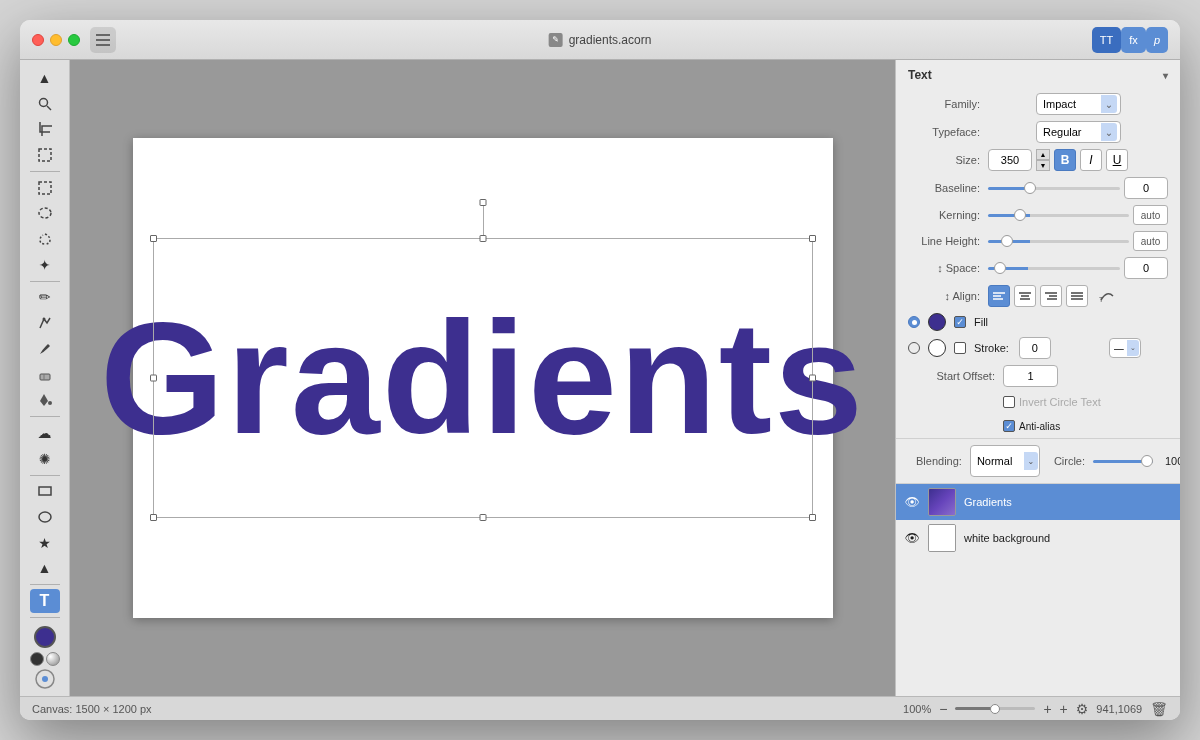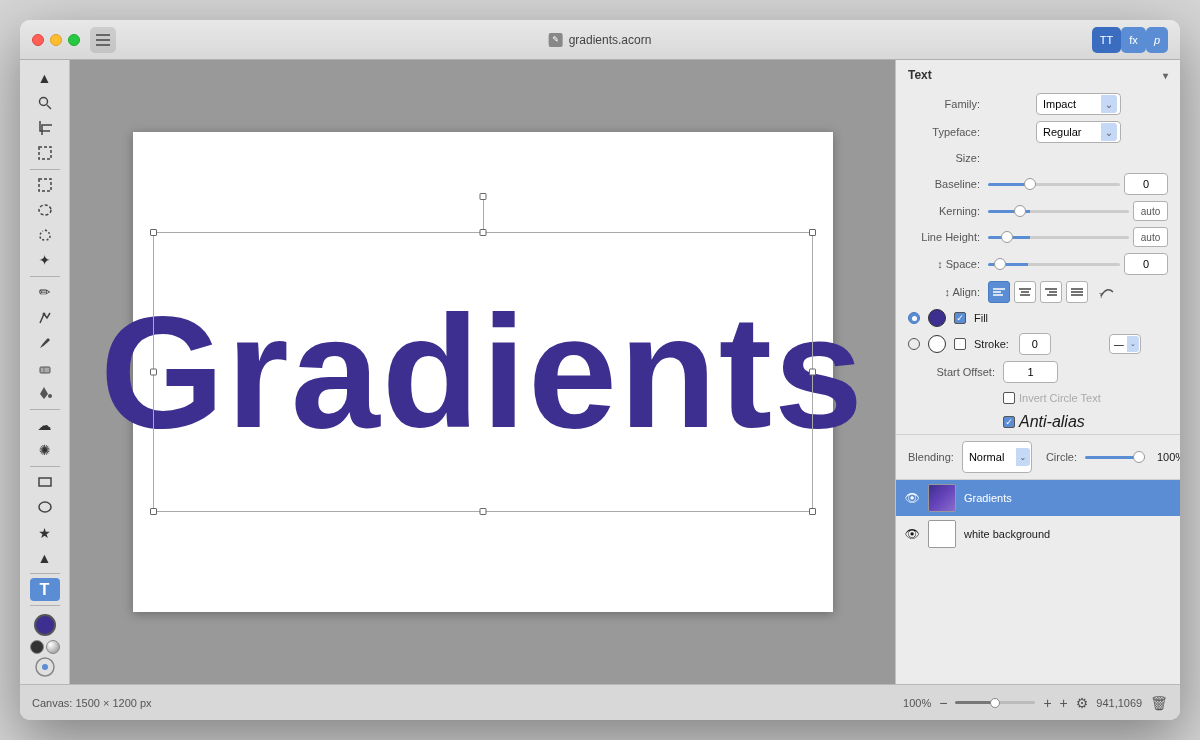--- a/index.html
+++ b/index.html
@@ -468,20 +468,21 @@
     .blending-row {
       display: flex;
       align-items: center;
       padding: 6px 12px;
       gap: 8px;
       border-bottom: 1px solid #d0d0d0;
     }
     .blending-label {
       font-size: 11px;
       color: #555;
+      margin-left: 8px;
     }
     .opacity-slider {
       -webkit-appearance: none;
       appearance: none;
       width: 60px;
       height: 3px;
       background: linear-gradient(to right, #5b8dd4 100%, #ccc 100%);
       border-radius: 2px;
       outline: none;
     }
@@ -540,21 +541,21 @@
       width: 100%;
       height: 100%;
     }
     .layer-name {
       font-size: 11px;
       flex: 1;
     }
     .layer-item.selected .layer-name { color: white; }
     
     .statusbar {
-      height: 36px;
+      height: 24px;
       background: #d8d8d8;
       border-top: 1px solid #b8b8b8;
       display: flex;
       align-items: center;
       padding: 0 12px;
       font-size: 11px;
       color: #555;
       gap: 12px;
       flex-shrink: 0;
     }
@@ -790,20 +791,30 @@
               <select class="dropdown">
                 <option>Regular</option>
               </select>
               <div class="dropdown-arrow">⌄</div>
             </div>
           </div>
         </div>
 
         <div class="panel-row">
           <span class="panel-label">Size:</span>
+          <div class="panel-control">
+            <input type="text" class="number-input" value="350" style="">
+            <div class="stepper">
+              <button>▲</button>
+              <button>▼</button>
+            </div>
+            <button class="style-btn bold">B</button>
+            <button class="style-btn italic">I</button>
+            <button class="style-btn underline">U</button>
+          </div>
         </div>
 
         <div class="panel-row">
           <span class="panel-label">Baseline:</span>
           <div class="panel-control">
             <input type="range" class="slider" min="0" max="100" value="30" style="">
             <input type="text" class="number-input" value="0" style="">
           </div>
         </div>
 
@@ -904,21 +915,21 @@
           <div class="panel-control">
             <div class="checkbox unchecked"></div>
             <span style="font-size:11px;color:#aaa;">Invert Circle Text</span>
           </div>
         </div>
 
         <div class="panel-row">
           <span class="panel-label-wide"></span>
           <div class="panel-control">
             <div class="checkbox checked"></div>
-            <span style="font-size:16px;font-style:italic;">Anti-alias</span>
+            <span style="font-size:10px;">Anti-alias</span>
           </div>
         </div>
       </div>
 
       <div class="blending-row">
         <span class="blending-label">Blending:</span>
         <div class="blending-dropdown-wrapper">
           <select>
             <option>Normal</option>
           </select>

